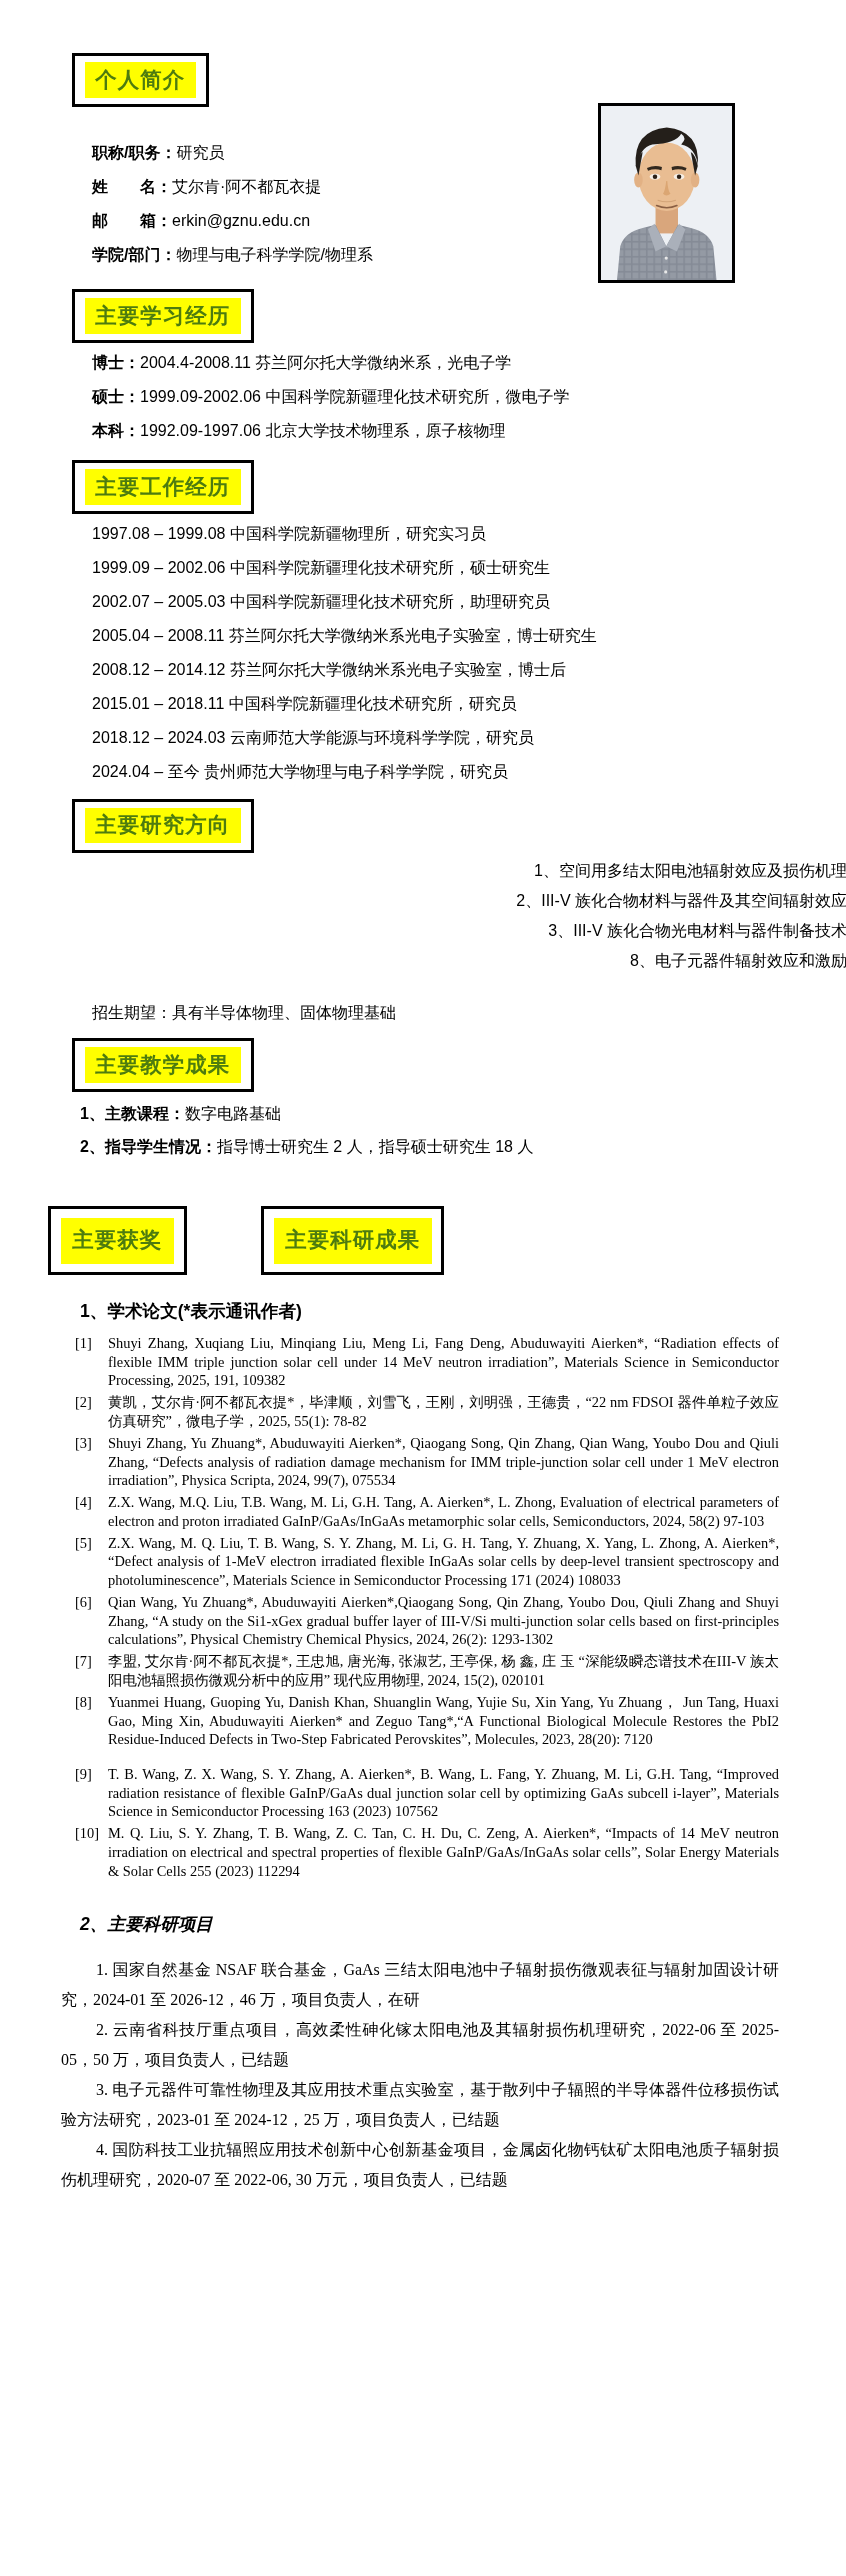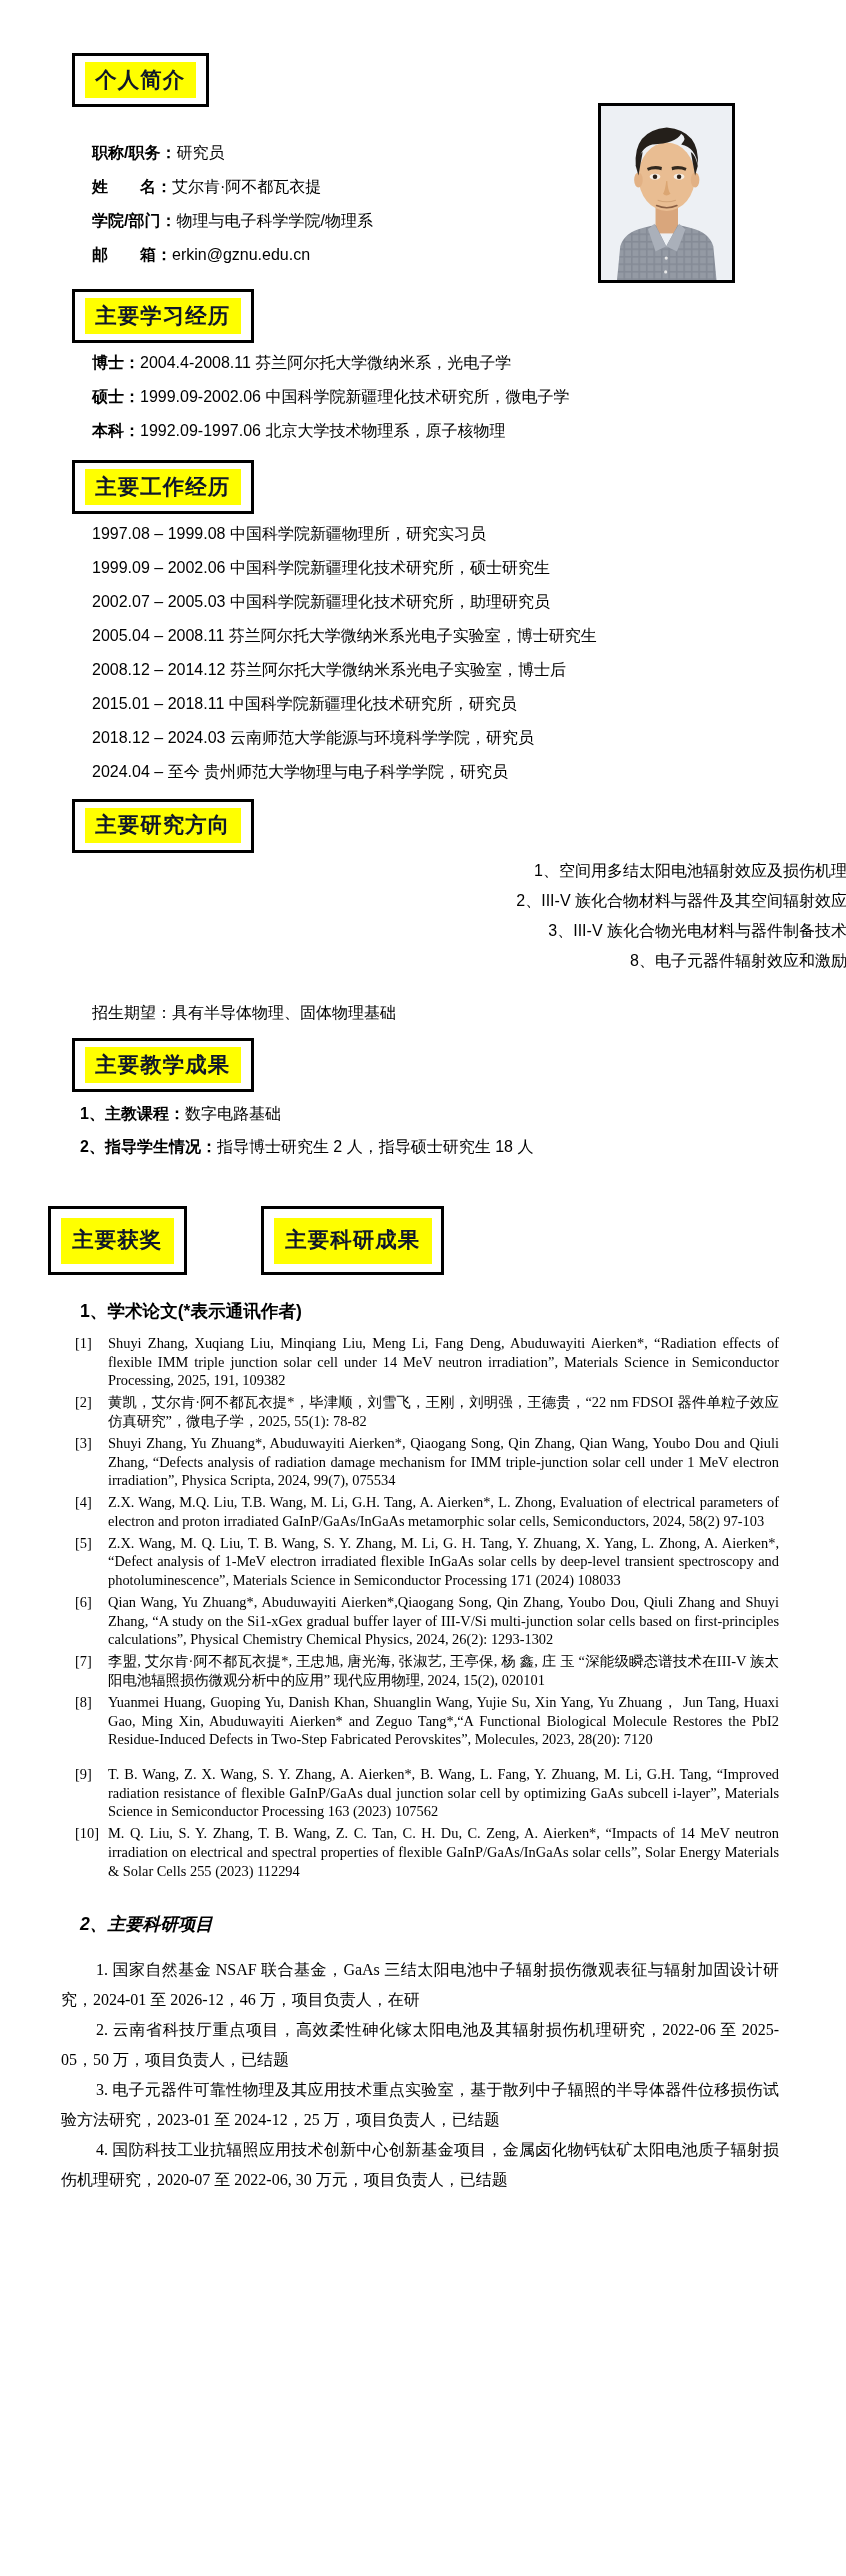--- a/index.html
+++ b/index.html
@@ -7,21 +7,21 @@
     position:relative; width:847px; height:2576px; margin:0 auto;
     background:#ffffff; color:#000; overflow:hidden;
     font-family:"Liberation Sans", sans-serif;
   }
   
   .section-box {
     display:inline-block; border:3.2px solid #000000;
     padding:6.4px 9.6px; margin-left:72px; background:#fff;
   }
   .section-box .hl {
-    display:inline-block; background:#ffff00; color:#0f172a;
+    display:inline-block; background:#ffff00; color:#4d7c0f;
     font-size:21.4px; font-weight:bold; line-height:1.35;
     padding:3.2px 10.7px; letter-spacing:1.1px; white-space:nowrap;
   }
   .section-box.tall { padding:8.5px 9.6px; }
   .section-box.tall .hl { padding:8.5px 11.7px; }
 
   .info-block { margin-left:92px; margin-top:29px; }
   .info-row { font-size:16px; line-height:34px; white-space:nowrap; }
   .info-row .lbl { font-weight:bold; }
   .info-row .val { font-weight:normal; }
@@ -127,24 +127,24 @@
 
   
   <div class="info-block">
     <div class="info-row">
       <span class="lbl">职称/职务：</span><span class="val">研究员</span>
     </div>
     <div class="info-row">
       <span class="lbl">姓　　名：</span><span class="val">艾尔肯·阿不都瓦衣提</span>
     </div>
     <div class="info-row">
+      <span class="lbl">邮　　箱：</span><span class="val">erkin@gznu.edu.cn</span>
+    </div>
+    <div class="info-row">
       <span class="lbl">学院/部门：</span><span class="val">物理与电子科学学院/物理系</span>
-    </div>
-    <div class="info-row">
-      <span class="lbl">邮　　箱：</span><span class="val">erkin@gznu.edu.cn</span>
     </div>
   </div>
 
   
   <div class="section-box mt-edu-box">
     <span class="hl">主要学习经历</span>
   </div>
   <div class="rows rows-tight">
     <div class="row-30">
       <span class="lbl">博士：</span><span>2004.4-2008.11 芬兰阿尔托大学微纳米系，光电子学</span>

